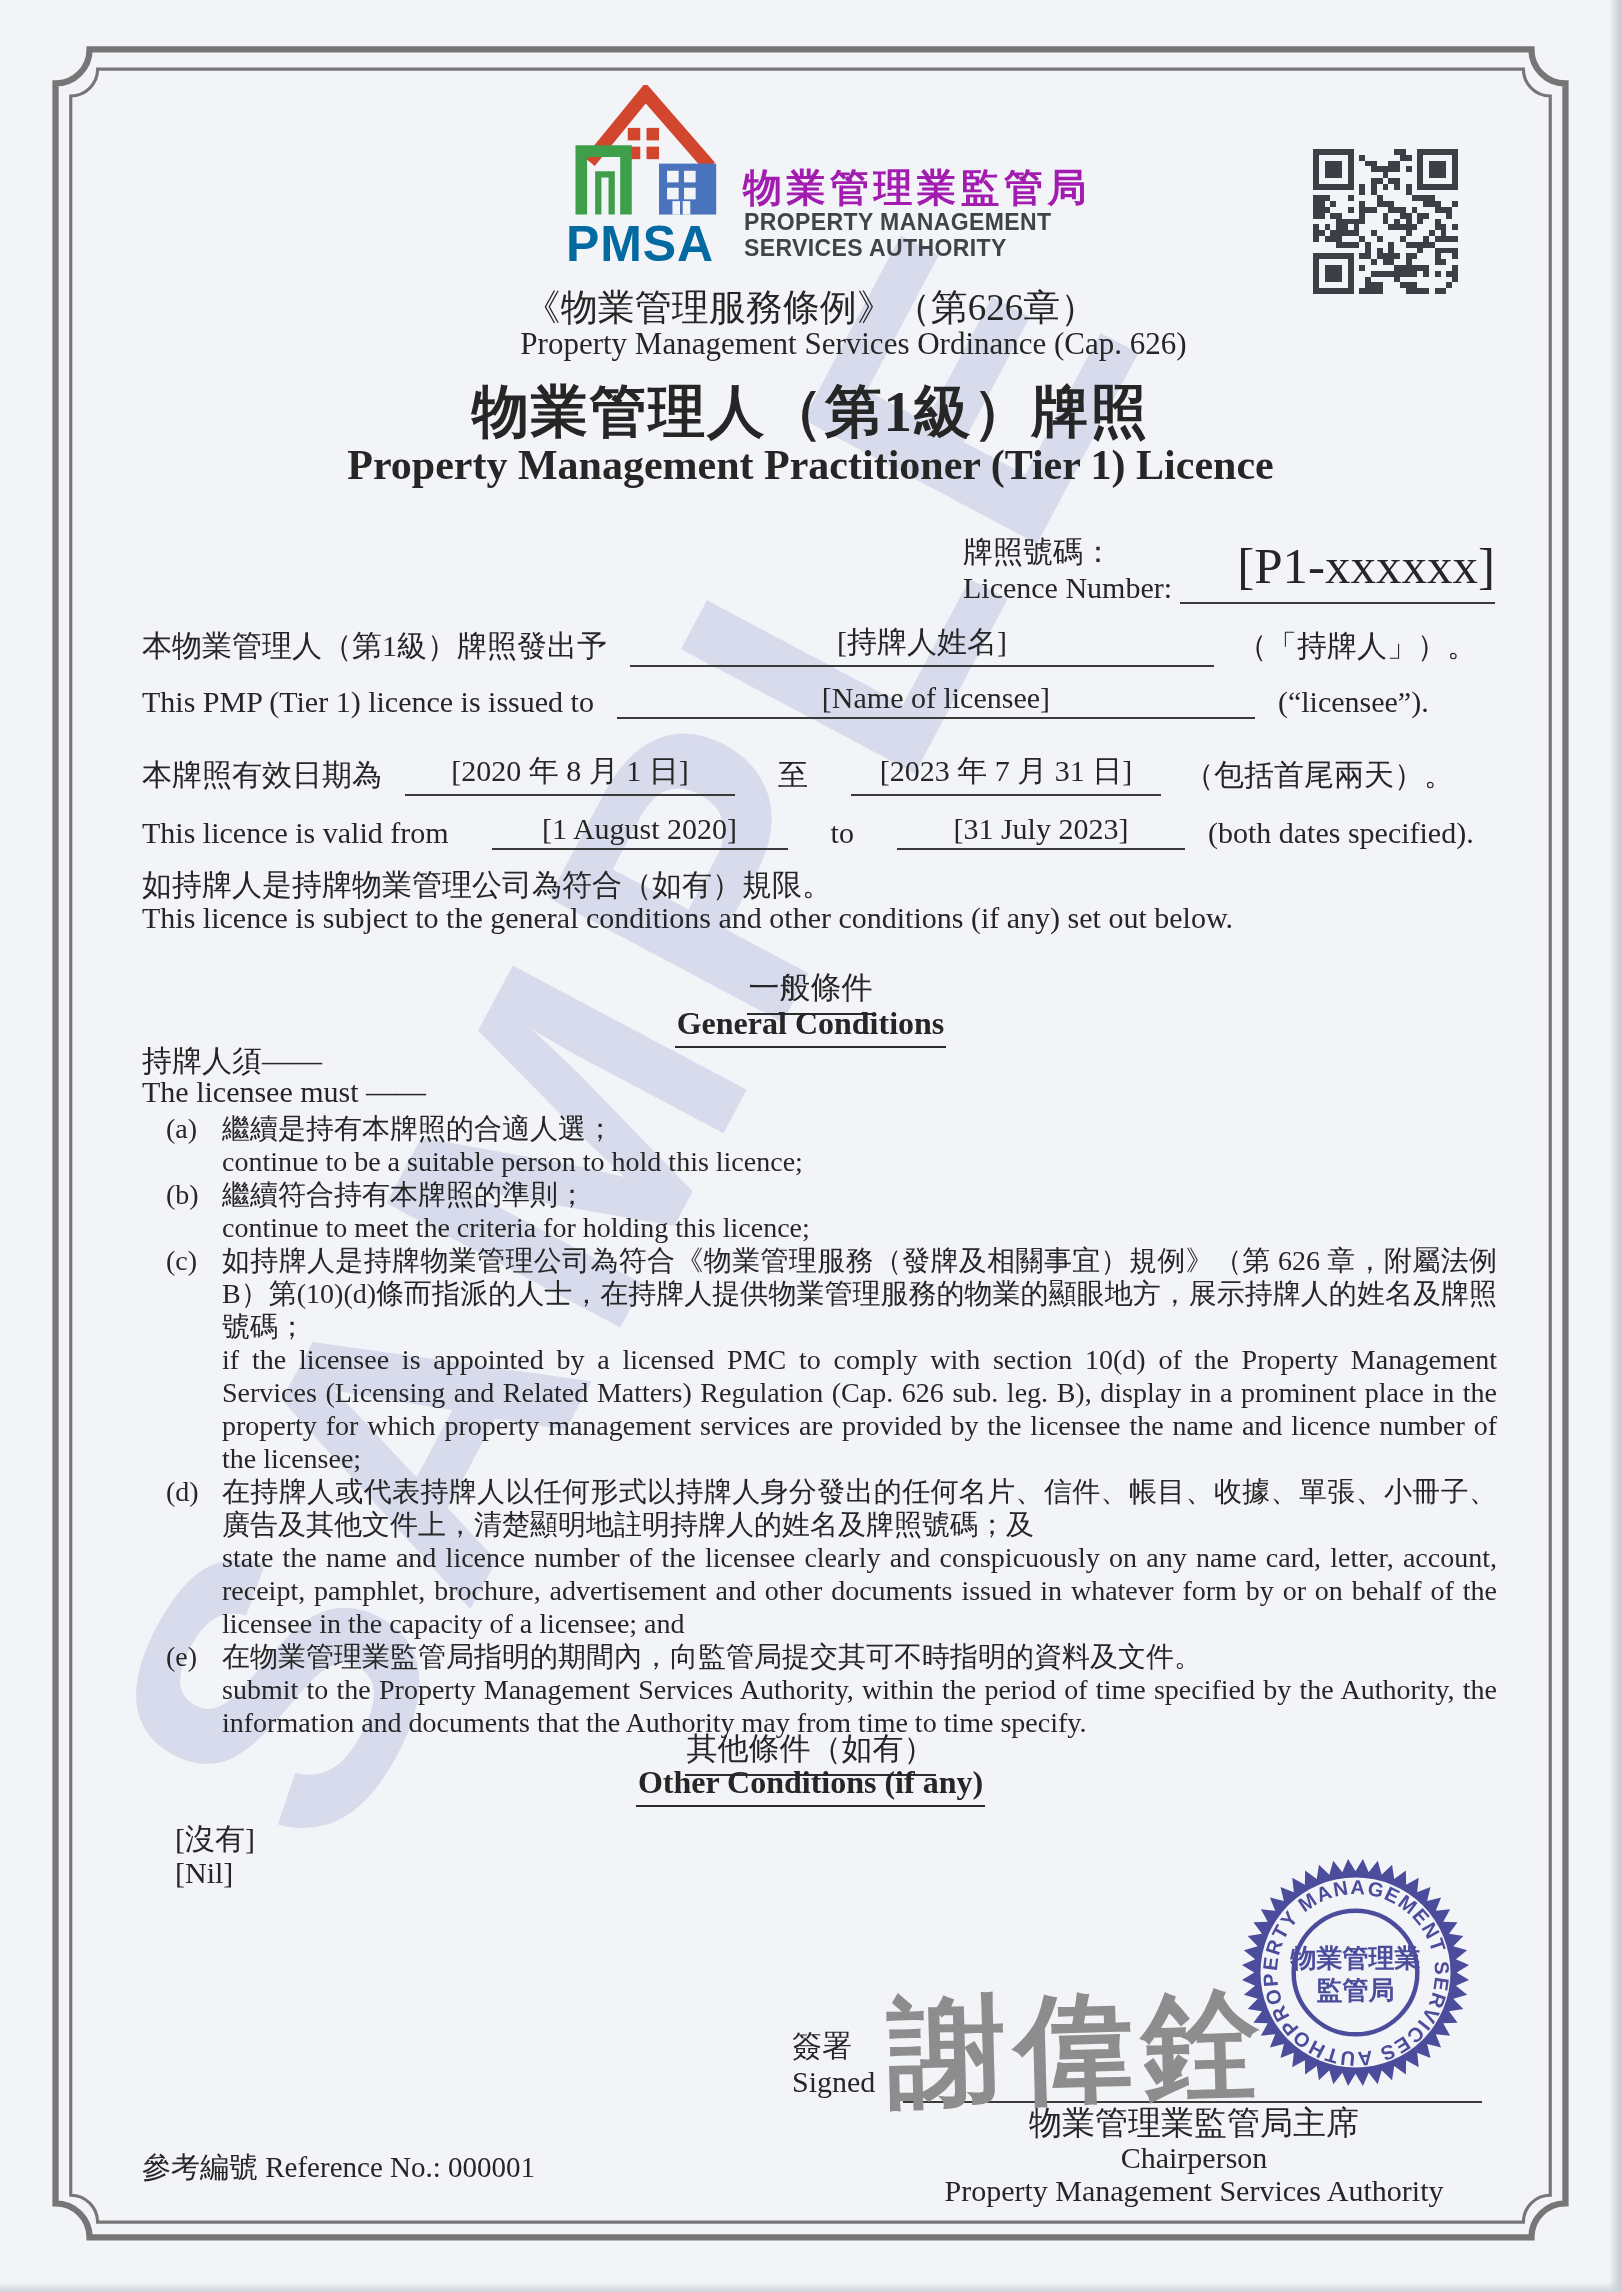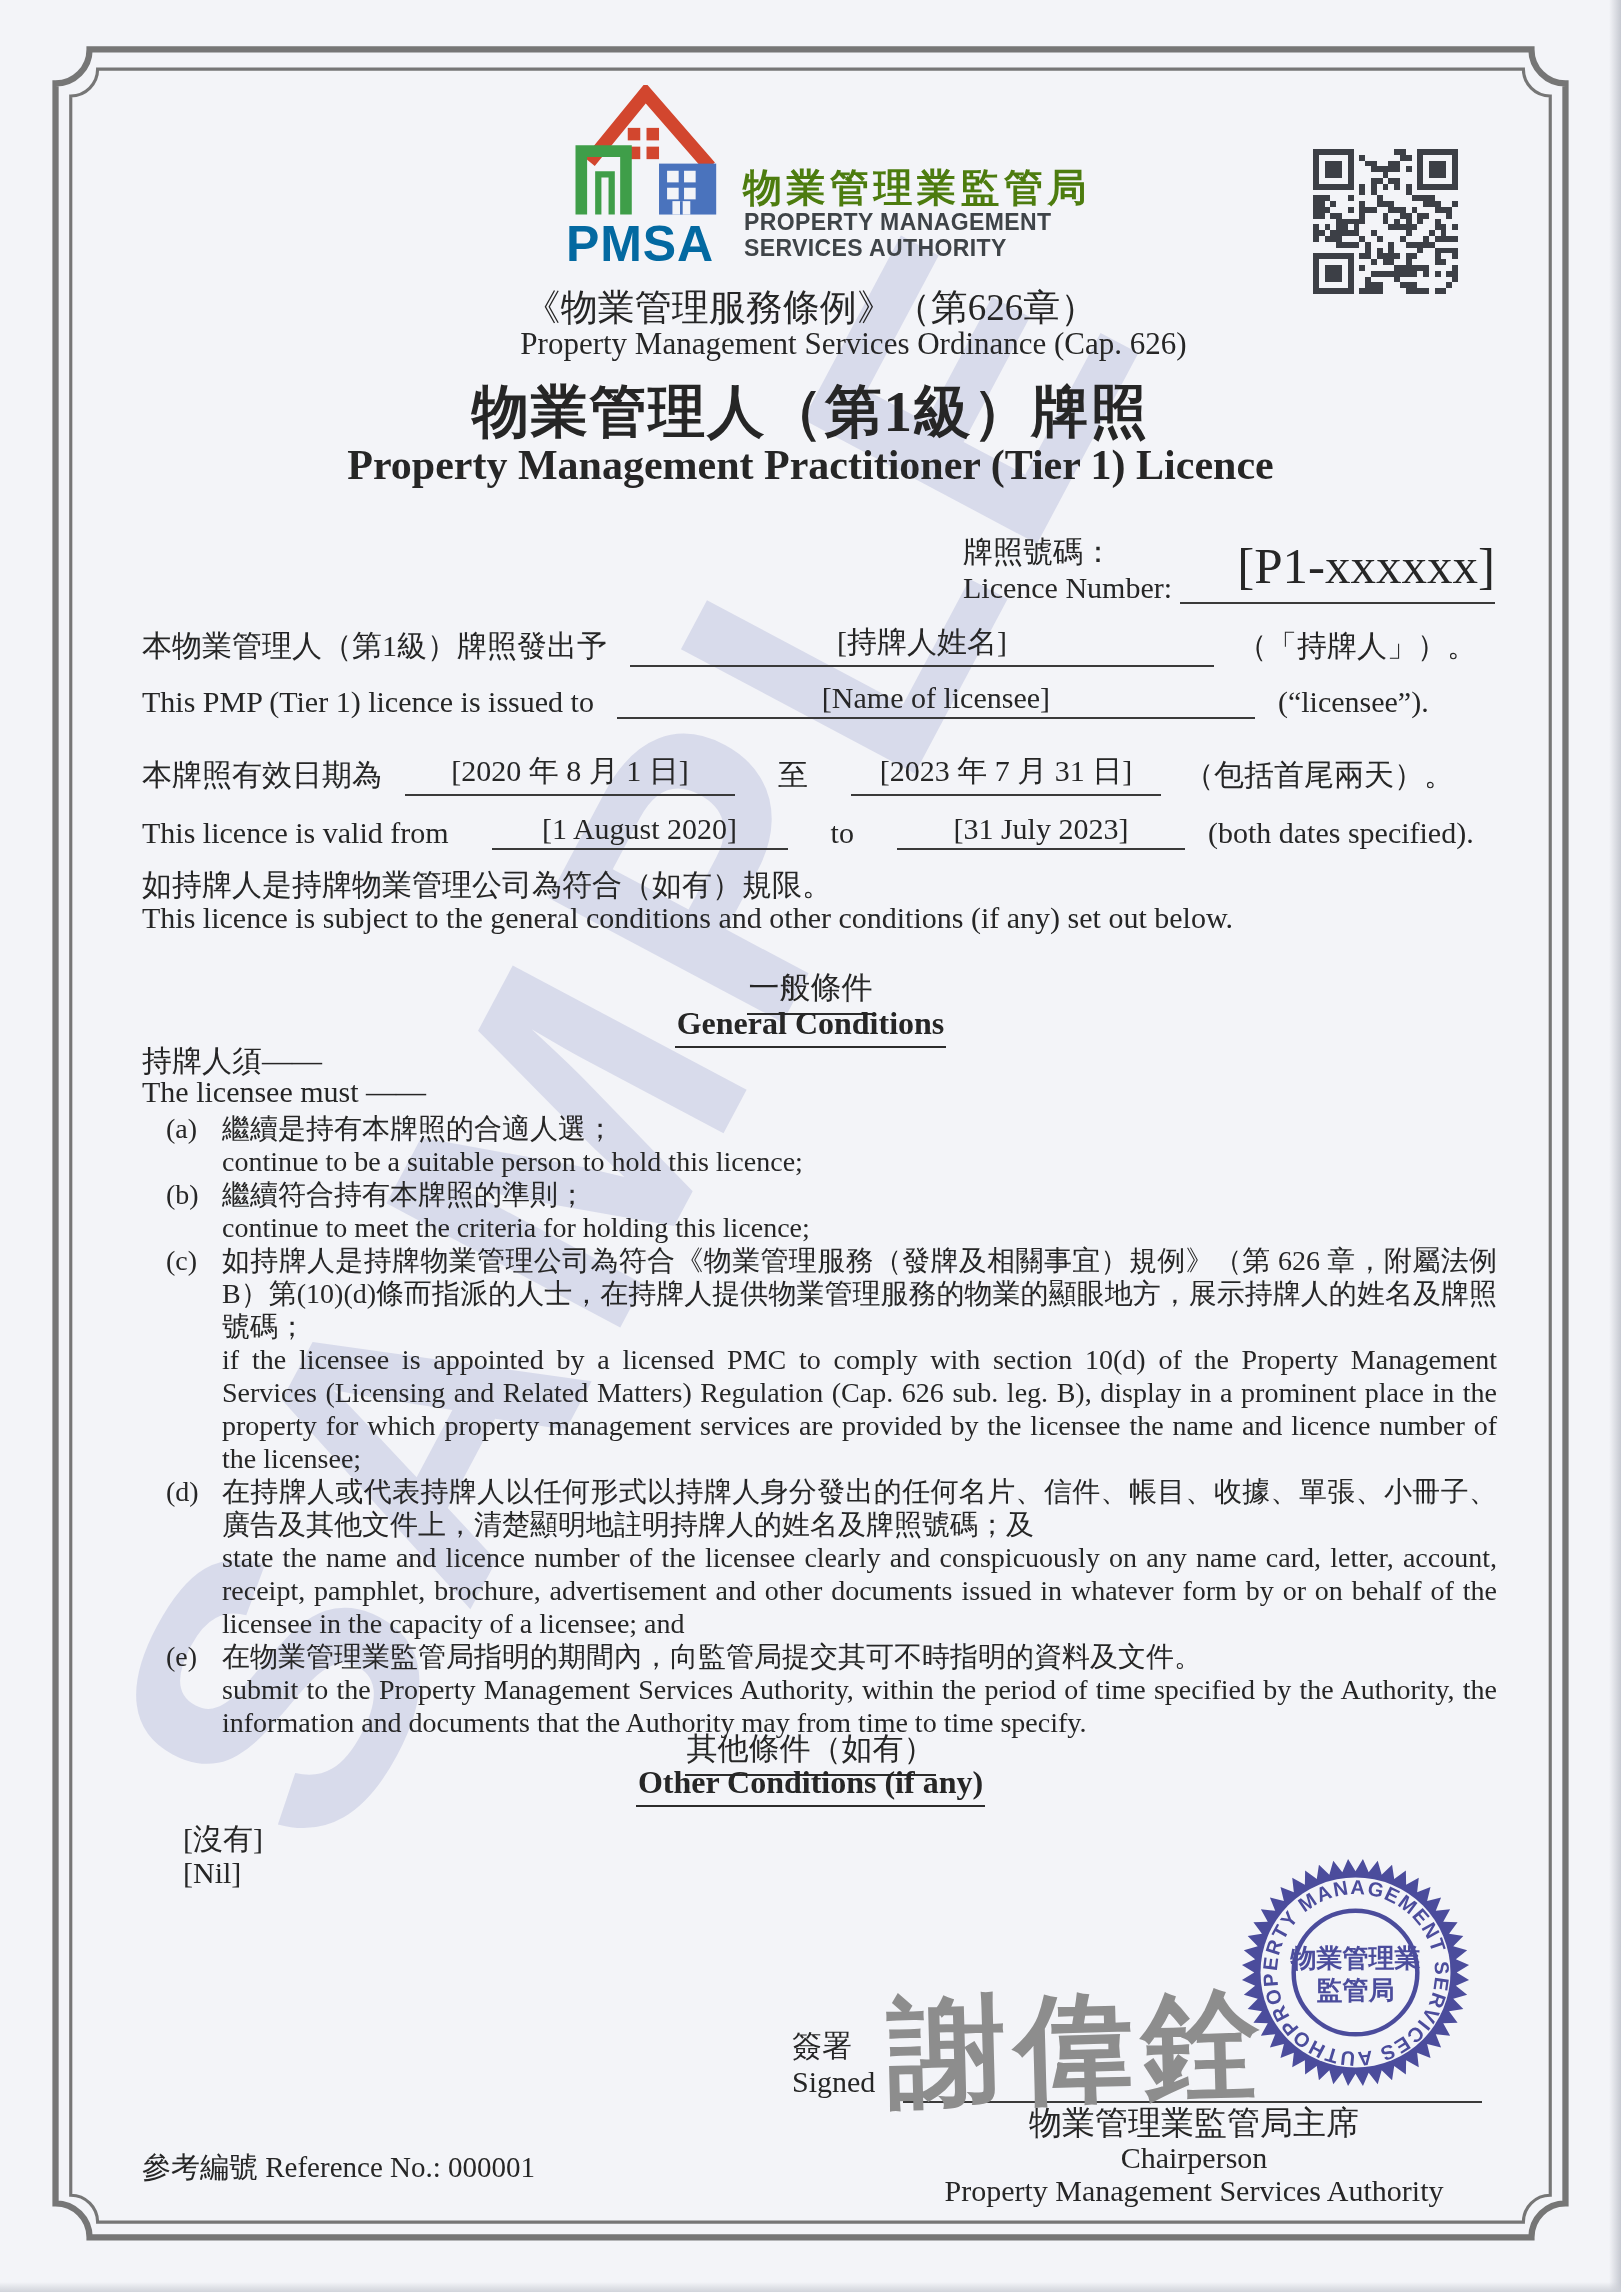--- a/index.html
+++ b/index.html
@@ -24,21 +24,21 @@
     font-weight:bold; font-size:385px; letter-spacing:25px;
     color:rgba(167,173,212,0.35); white-space:nowrap;
   }
 
   .content{position:absolute;left:0;top:0;width:100%;height:100%;z-index:2;}
 
   
   .logo-svg{left:564px;top:85px;}
   .pmsa-text{left:561px;top:215px;width:158px;text-align:center;
     font-weight:bold;font-size:50px;color:#0369a1;letter-spacing:0.9px;}
-  .hdr-zh{left:743px;top:161px;font-weight:bold;font-size:39px;letter-spacing:4.5px;color:#4d7c0f;text-align:center;}
+  .hdr-zh{left:743px;top:161px;font-weight:bold;font-size:39px;letter-spacing:4.5px;color:#a21caf;text-align:center;}
   .hdr-en{left:744px;top:209px;font-weight:bold;font-size:23px;line-height:26px;color:#3f4448;letter-spacing:0.4px;}
   .qr{left:1313px;top:149px;}
 
   .ord-zh{left:0;top:283px;width:100%;font-size:37px;}
   .ord-en{left:0;top:326px;width:100%;font-size:31px;padding-left:43px;}
   .title-zh{left:0;top:374px;width:100%;font-size:57px;font-weight:bold;letter-spacing:1.8px;}
   .title-en{left:0;top:441px;width:100%;font-size:42px;font-weight:bold;}
 
   .licnum-labels{left:963px;top:534px;font-size:30px;line-height:36px;}
   .licnum-value{left:1180px;top:537px;width:315px;text-align:right;
@@ -64,21 +64,21 @@
   .intro-en{left:142px;top:1075px;font-size:30px;}
 
   .conds{left:166px;top:1112px;width:1331px;}
   .cond{display:flex;}
   .cond .lbl{width:56px;flex:none;font-size:28px;line-height:33px;}
   .cond .txt{flex:1;font-size:28px;line-height:33px;text-align:justify;}
   .cond p{margin:0;}
 
   .oc-h-zh{left:0;top:1728px;width:100%;font-size:31px;}
   .oc-h-en{left:0;top:1764px;width:100%;font-size:32px;font-weight:bold;}
-  .nil{left:175px;top:1822px;font-size:30px;line-height:34px;margin-left:8px;}
+  .nil{left:175px;top:1822px;font-size:30px;line-height:34px;}
 
   .sig-labels{left:792px;top:2028px;font-size:30px;line-height:36px;}
   .sig-line{left:903px;top:2101px;width:579px;border-top:2.7px solid #3a3a3a;}
   .sig-name{left:888px;top:1970px;width:385px;font-size:118px;font-weight:bold;
     color:#8d8d8d;letter-spacing:9px;white-space:nowrap;transform:rotate(-1.5deg);z-index:2;}
   .signer{left:903px;top:2105px;width:582px;text-align:center;font-size:30px;}
   .signer .zh{font-size:33px;line-height:36px;}
   .signer .l{line-height:33px;}
 
   .seal-svg{left:1239px;top:1856px;z-index:2;}

